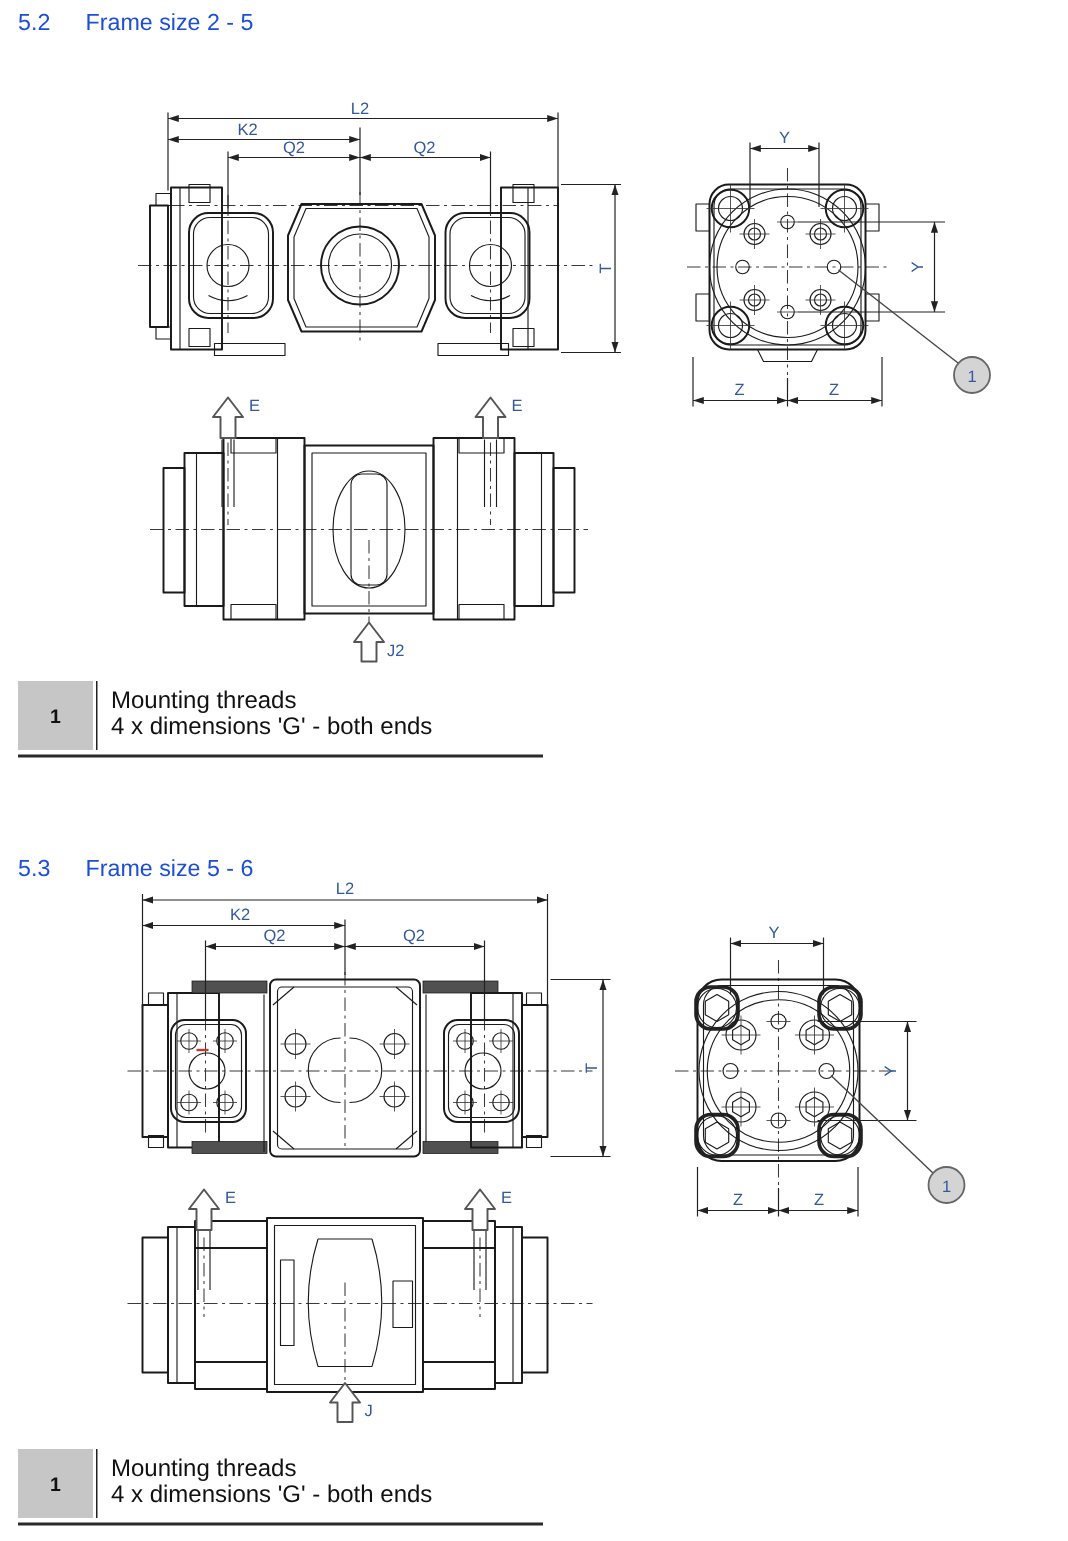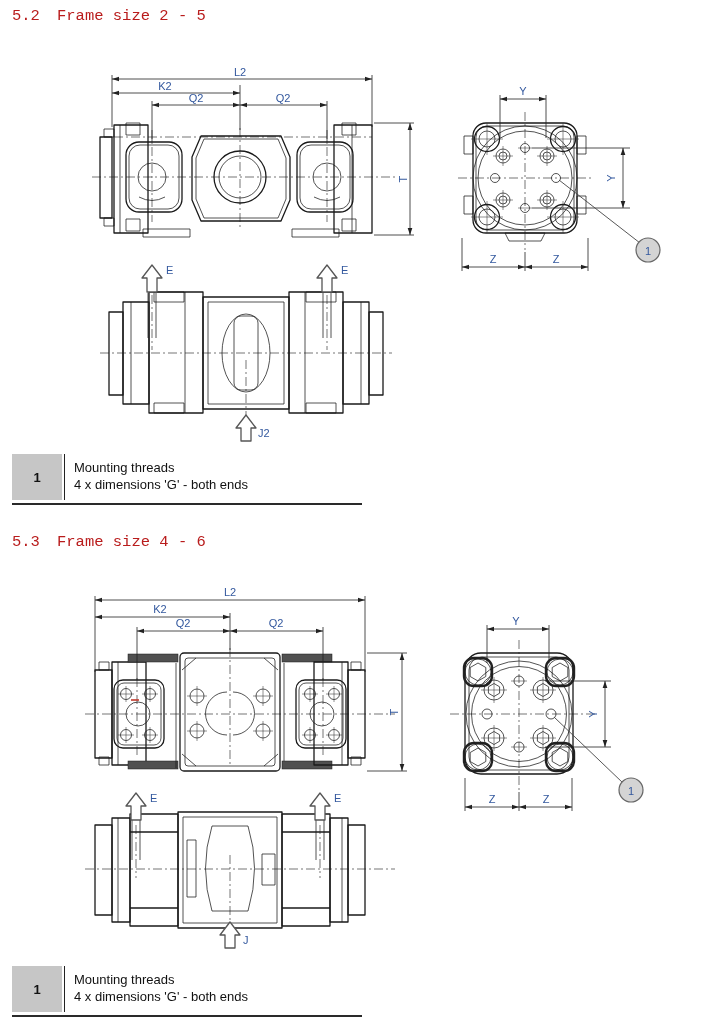--- a/index.html
+++ b/index.html
@@ -1,20 +1,20 @@
 <!DOCTYPE html>
 <html><head>
 <meta charset="utf-8">
 <style>
   html,body { margin:0; padding:0; }
   body {
     width:712px; height:1027px; position:relative; background:#ffffff;
     font-family:"Liberation Sans", sans-serif; overflow:hidden;
   }
-  .heading { position:absolute; left:12px; display:flex; font-size:15.5px; color:#b91c1c;font-family:Liberation Mono, monospace; }
+  .heading { position:absolute; left:12px; display:flex; font-size:15.5px; color:#1d4ed8; }
   .heading .num { width:45px; }
   svg.drawing { position:absolute; left:0; top:0; }
 
   
   .ol  { fill:none; stroke:#1a1a1a; stroke-width:1.3; stroke-linejoin:round; }
   .ol2 { fill:none; stroke:#1a1a1a; stroke-width:0.75; stroke-linejoin:round; }
   .thin{ fill:none; stroke:#333333; stroke-width:0.55; }
   .cl  { fill:none; stroke:#3a3a3a; stroke-width:0.7; stroke-dasharray:9 3 2 3; }
   .dim { fill:none; stroke:#222222; stroke-width:0.8; }
   .ext { fill:none; stroke:#222222; stroke-width:0.8; }
@@ -26,21 +26,21 @@
   .leader  { fill:none; stroke:#444444; stroke-width:0.9; }
   .red { stroke:#c0392b; stroke-width:1.6; }
 
   .legend { position:absolute; left:12px; display:flex; align-items:stretch; }
   .legend-key {
     width:50px; height:46px; background:#c6c6c6; display:flex;
     align-items:center; justify-content:center; font-size:13px; font-weight:bold; color:#111;
   }
   .legend-text {
     border-left:1.3px solid #222; margin-left:2px; padding:6px 0 0 9px;
-    font-size:13px; color:#111; line-height:16.5px; width:290px;
+    font-size:16px; color:#111; line-height:16.5px; width:290px;
   }
   .legend-rule { position:absolute; left:12px; width:350px; height:2px; background:#2a2a2a; }
 </style>
 </head>
 <body>
 
 <svg class="drawing" width="712" height="1027" viewBox="0 0 712 1027">
   <defs>
     <marker id="arr" markerWidth="10" markerHeight="8" refX="9" refY="4" orient="auto-start-reverse">
       <path d="M0,1 L9,4 L0,7 Z" fill="#222"></path>
@@ -414,23 +414,23 @@
     <text class="lbl" x="334" y="802">E</text>
     <path class="port" d="M225,948 L225,935 L220,935 L230,922 L240,935 L235,935 L235,948 Z"></path>
     <text class="lbl" x="243" y="944">J</text>
   </g>
 </svg>
 
 <div class="heading" style="top:7px">
   <span class="num">5.2</span>
   <span>Frame size 2 - 5</span>
 </div>
-<div class="heading" style="top:533px">
+<div class="heading" style="top:571px">
   <span class="num">5.3</span>
-  <span>Frame size 4 - 6</span>
+  <span>Frame size 5 - 6</span>
 </div>
 
 <div class="legend" style="top:454px">
   <div class="legend-key">1</div>
   <div class="legend-text">
     <div>Mounting threads</div>
     <div>4 x dimensions 'G' - both ends</div>
   </div>
 </div>
 <div class="legend-rule" style="top:503px"></div>

